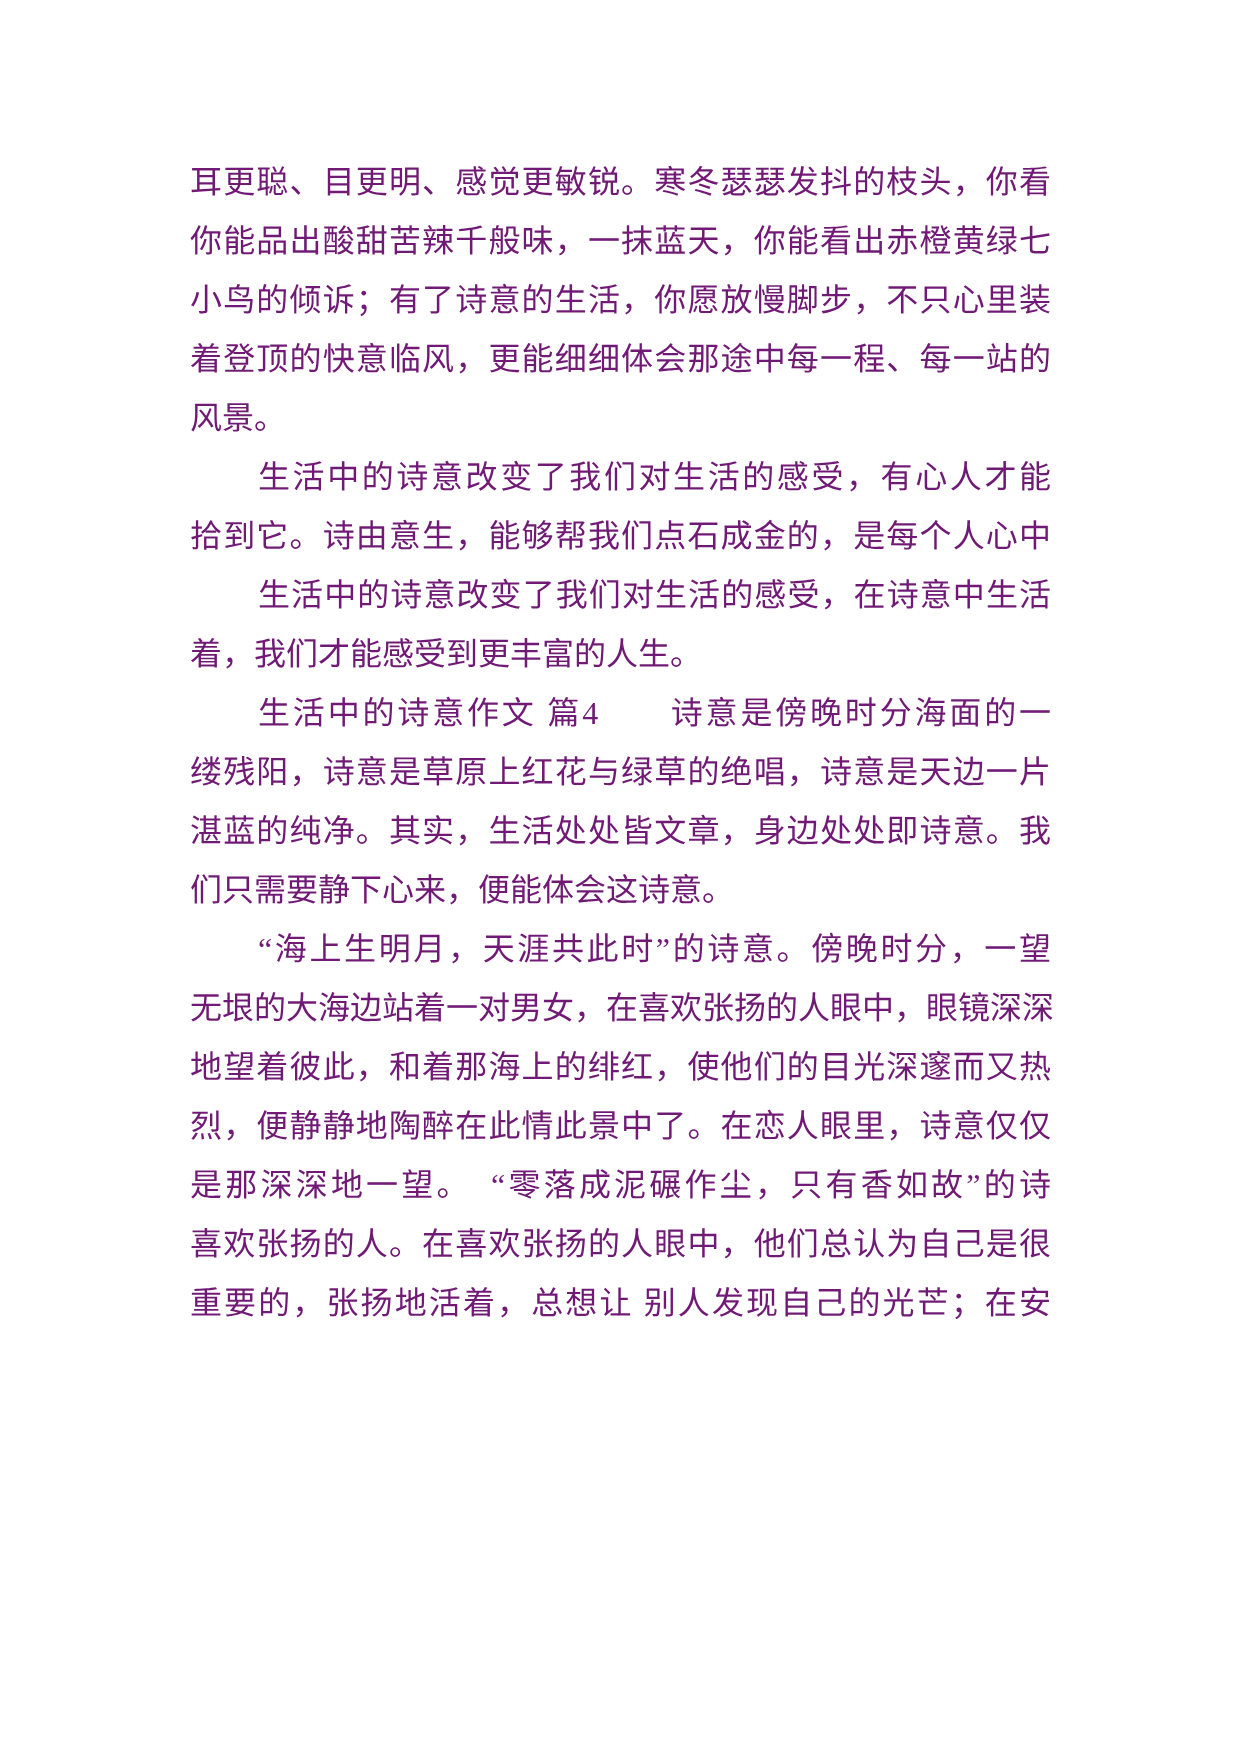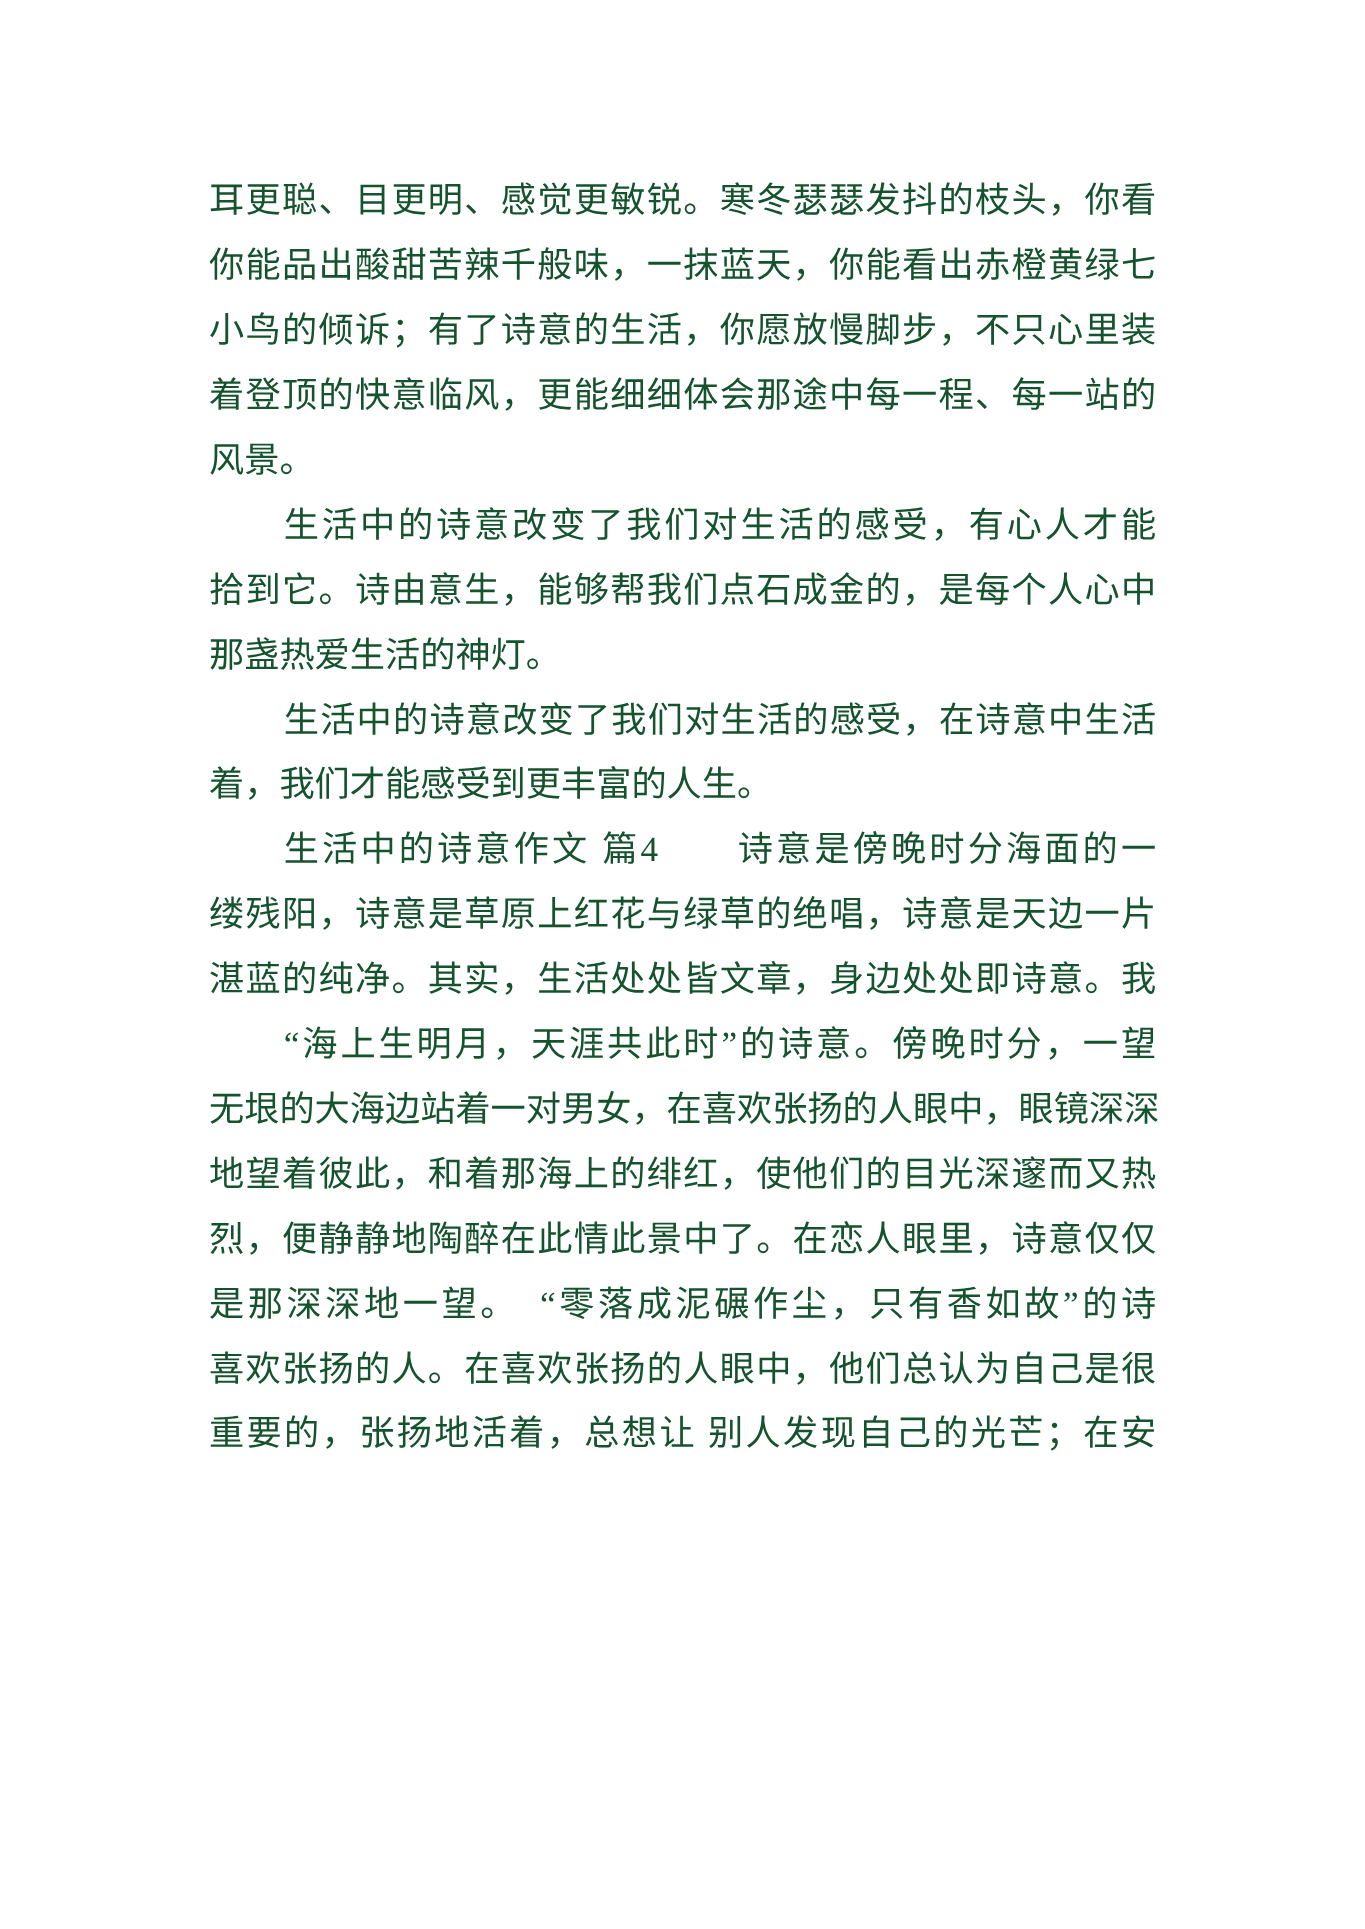--- a/index.html
+++ b/index.html
@@ -42,34 +42,34 @@
     text-align-last: left;
   }
   .line.indent {
     padding-left: 68px; 
   }
 </style>
 </head>
 <body style="background: rgb(255, 255, 255);">
 
 <div class="page">
-  <div class="text-block" id="essay-text-container" style="color: #14532d;">
+  <div class="text-block" id="essay-text-container" style="color: #701a75;">
       <div class="line">耳更聪、目更明、感觉更敏锐。寒冬瑟瑟发抖的枝头，你看</div>
       <div class="line">你能品出酸甜苦辣千般味，一抹蓝天，你能看出赤橙黄绿七</div>
       <div class="line">小鸟的倾诉；有了诗意的生活，你愿放慢脚步，不只心里装</div>
       <div class="line">着登顶的快意临风，更能细细体会那途中每一程、每一站的</div>
       <div class="line no-stretch">风景。</div>
       <div class="line indent">生活中的诗意改变了我们对生活的感受，有心人才能</div>
       <div class="line">拾到它。诗由意生，能够帮我们点石成金的，是每个人心中</div>
-      <div class="line no-stretch">那盏热爱生活的神灯。</div>
       <div class="line indent">生活中的诗意改变了我们对生活的感受，在诗意中生活</div>
       <div class="line no-stretch">着，我们才能感受到更丰富的人生。</div>
       <div class="line indent">生活中的诗意作文 篇4　　诗意是傍晚时分海面的一</div>
       <div class="line">缕残阳，诗意是草原上红花与绿草的绝唱，诗意是天边一片</div>
       <div class="line">湛蓝的纯净。其实，生活处处皆文章，身边处处即诗意。我</div>
+      <div class="line no-stretch">们只需要静下心来，便能体会这诗意。</div>
       <div class="line indent">“海上生明月，天涯共此时”的诗意。傍晚时分，一望</div>
       <div class="line">无垠的大海边站着一对男女，在喜欢张扬的人眼中，眼镜深深</div>
       <div class="line">地望着彼此，和着那海上的绯红，使他们的目光深邃而又热</div>
       <div class="line">烈，便静静地陶醉在此情此景中了。在恋人眼里，诗意仅仅</div>
       <div class="line">是那深深地一望。　“零落成泥碾作尘，只有香如故”的诗</div>
       <div class="line">喜欢张扬的人。在喜欢张扬的人眼中，他们总认为自己是很</div>
       <div class="line">重要的，张扬地活着，总想让 别人发现自己的光芒；在安</div>
     </div>
 </div>
 

